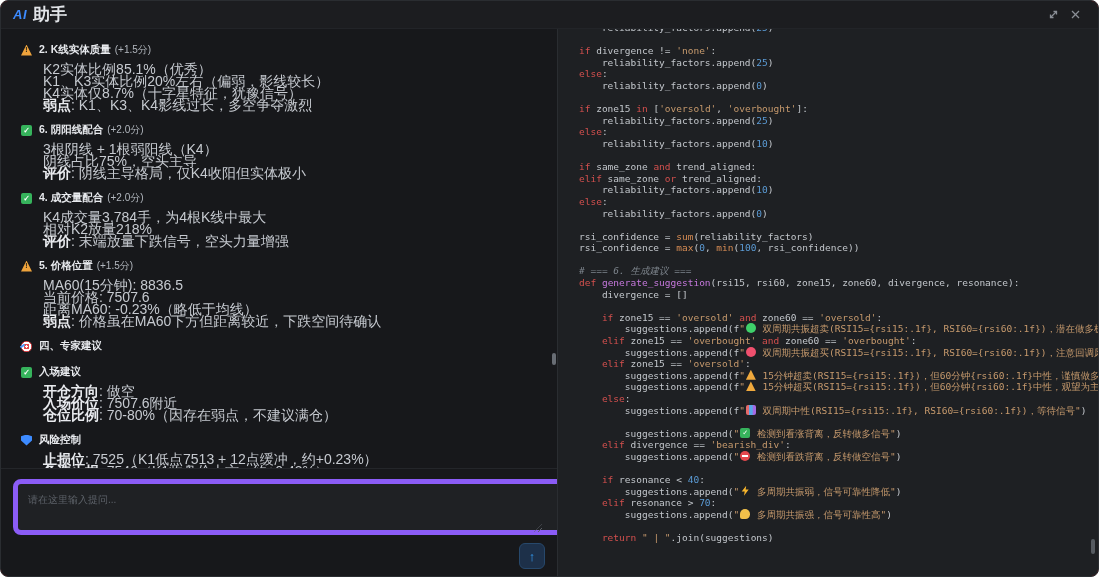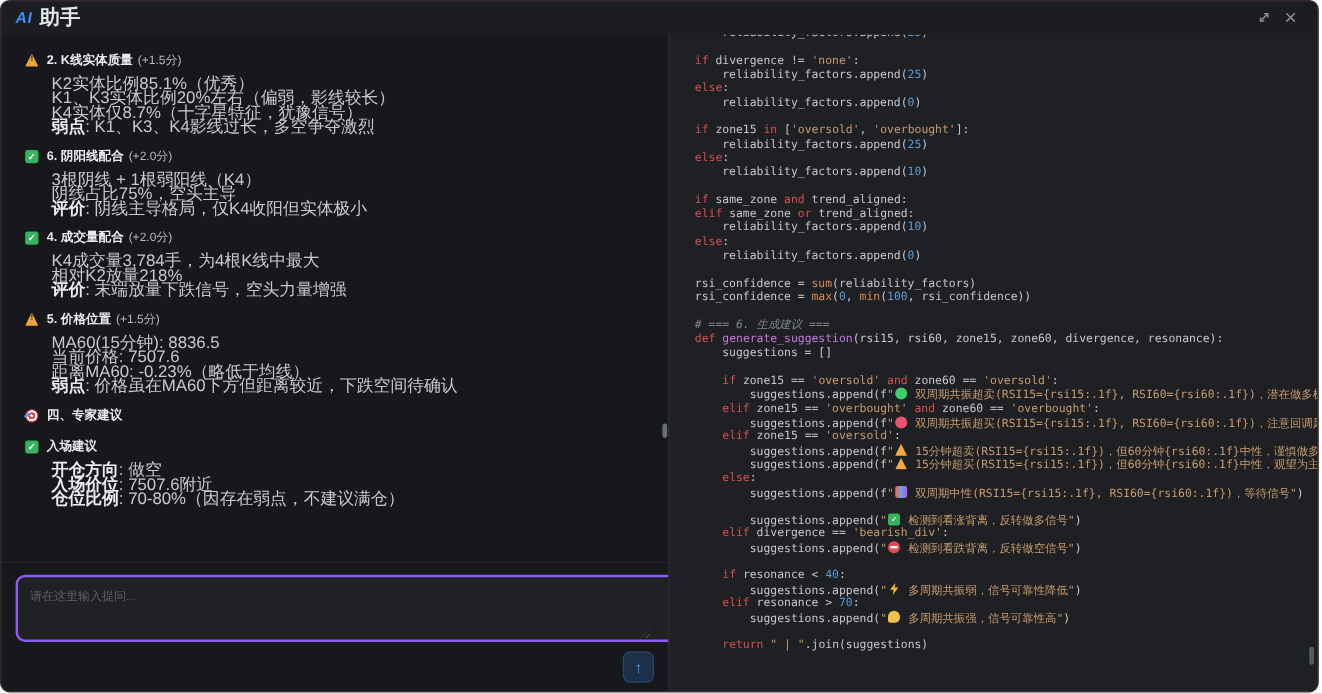--- a/index.html
+++ b/index.html
@@ -31,21 +31,21 @@
   .sic.warn { background:#efa33c; clip-path:polygon(50% 0,100% 100%,0 100%); }
   .sic.warn::after { content:"!"; position:absolute; left:0; right:0; top:1px; text-align:center; font-size:7px; font-weight:bold; color:#2a2416; }
   .sic.check { background:#36b35c; border-radius:2px; }
   .sic.check::after { content:"✓"; position:absolute; left:0; right:0; top:0; text-align:center; font-size:8px; line-height:11px; color:#fff; font-weight:bold; }
   .sic.target { border-radius:50%; background:radial-gradient(circle,#ffffff 0 15%,#e5484d 15% 38%,#ffffff 38% 58%,#e5484d 58% 100%); }
   .sic.target::after { content:""; position:absolute; left:-1px; top:4px; width:5px; height:2px; background:#4a9eff; transform:rotate(-35deg); }
   .sic.shield { background:#3d8bff; clip-path:polygon(50% 0,100% 16%,100% 55%,50% 100%,0 55%,0 16%); }
   
   .input-area { flex:0 0 108px; border-top:1px solid #24262a; padding:10px 12px 0 12px; }
   .input-box { position:relative; }
-  textarea { width:644px; height:56px; background:#1f2124; border:2px solid #8b5cf6; border-radius:8px;
+  textarea { width:644px; height:56px; background:#1f2124; border:5px solid #8b5cf6; border-radius:8px;
              color:#d5d8dc; font-size:10px; font-family:"Liberation Sans",sans-serif; padding:9px 10px; resize:none; outline:none; display:block; }
   textarea::placeholder { color:#5c6168; }
   .resize-grip { position:absolute; right:3px; bottom:3px; width:8px; height:8px;
     background:repeating-linear-gradient(135deg,transparent 0 2px,#5c6168 2px 3px); clip-path:polygon(100% 0,100% 100%,0 100%); }
   .send-row { display:flex; justify-content:flex-end; width:532px; margin-top:8px; }
   .send-btn { width:26px; height:26px; border-radius:6px; background:#1d3049; border:1px solid #27486b;
               color:#36a3ff; font-size:13px; font-weight:bold; display:flex; align-items:center; justify-content:center; cursor:pointer; }
   
   .thumb { position:absolute; background:#686d74; border-radius:2px; }
   .thumb.left-thumb { width:4px; height:12px; right:1px; top:324px; }
@@ -145,20 +145,28 @@
           </div>
           <div class="section">
             <div class="sec-head">
               <span class="sic check"></span>
               <span class="sec-title">入场建议</span>
             </div>
             <div class="body-line"><b>开仓方向</b>: 做空</div>
             <div class="body-line"><b>入场价位</b>: 7507.6附近</div>
             <div class="body-line"><b>仓位比例</b>: 70-80%（因存在弱点，不建议满仓）</div>
           </div>
+          <div class="section">
+            <div class="sec-head">
+              <span class="sic shield"></span>
+              <span class="sec-title">风险控制</span>
+            </div>
+            <div class="body-line"><b>止损位</b>: 7525（K1低点7513 + 12点缓冲，约+0.23%）</div>
+            <div class="body-line"><b>备选止损</b>: 7540（K1收盘价上方，约+0.43%）</div>
+          </div>
         </div>
       <div class="thumb left-thumb"></div>
       <div class="input-area">
         <div class="input-box">
           <textarea placeholder="请在这里输入提问..." style=""></textarea>
           <span class="resize-grip"></span>
         </div>
         <div class="send-row">
           <div class="send-btn">
             <span>↑</span>
@@ -185,21 +193,21 @@
           <div class="cl"><span class="tk-kw">elif</span><span class="tk-pl"> same_zone </span><span class="tk-kw">or</span><span class="tk-pl"> trend_aligned:</span></div>
           <div class="cl"><span class="tk-pl">    reliability_factors.append(</span><span class="tk-num">10</span><span class="tk-pl">)</span></div>
           <div class="cl"><span class="tk-kw">else</span><span class="tk-pl">:</span></div>
           <div class="cl"><span class="tk-pl">    reliability_factors.append(</span><span class="tk-num">0</span><span class="tk-pl">)</span></div>
           <div class="cl">&nbsp;</div>
           <div class="cl"><span class="tk-pl">rsi_confidence = </span><span class="tk-bi">sum</span><span class="tk-pl">(reliability_factors)</span></div>
           <div class="cl"><span class="tk-pl">rsi_confidence = </span><span class="tk-bi">max</span><span class="tk-pl">(</span><span class="tk-num">0</span><span class="tk-pl">, </span><span class="tk-bi">min</span><span class="tk-pl">(</span><span class="tk-num">100</span><span class="tk-pl">, rsi_confidence))</span></div>
           <div class="cl">&nbsp;</div>
           <div class="cl"><span class="tk-cm"># === 6. 生成建议 ===</span></div>
           <div class="cl"><span class="tk-kw">def</span><span class="tk-pl"> </span><span class="tk-fn">generate_suggestion</span><span class="tk-pl">(rsi15, rsi60, zone15, zone60, divergence, resonance):</span></div>
-          <div class="cl"><span class="tk-pl">    suggestions = []</span></div>
+          <div class="cl"><span class="tk-pl">    divergence = []</span></div>
           <div class="cl">&nbsp;</div>
           <div class="cl"><span class="tk-pl">    </span><span class="tk-kw">if</span><span class="tk-pl"> zone15 == </span><span class="tk-str">'oversold'</span><span class="tk-pl"> </span><span class="tk-kw">and</span><span class="tk-pl"> zone60 == </span><span class="tk-str">'oversold'</span><span class="tk-pl">:</span></div>
           <div class="cl"><span class="tk-pl">        suggestions.append(f</span><span class="tk-str">"</span><span class="cic ic-dot-green"></span><span class="tk-str"> 双周期共振超卖(RSI15={rsi15:.1f}, RSI60={rsi60:.1f})，潜在做多机会"</span></div>
           <div class="cl"><span class="tk-pl">    </span><span class="tk-kw">elif</span><span class="tk-pl"> zone15 == </span><span class="tk-str">'overbought'</span><span class="tk-pl"> </span><span class="tk-kw">and</span><span class="tk-pl"> zone60 == </span><span class="tk-str">'overbought'</span><span class="tk-pl">:</span></div>
           <div class="cl"><span class="tk-pl">        suggestions.append(f</span><span class="tk-str">"</span><span class="cic ic-dot-red"></span><span class="tk-str"> 双周期共振超买(RSI15={rsi15:.1f}, RSI60={rsi60:.1f})，注意回调风险"</span></div>
           <div class="cl"><span class="tk-pl">    </span><span class="tk-kw">elif</span><span class="tk-pl"> zone15 == </span><span class="tk-str">'oversold'</span><span class="tk-pl">:</span></div>
           <div class="cl"><span class="tk-pl">        suggestions.append(f</span><span class="tk-str">"</span><span class="cic ic-tri-warn"></span><span class="tk-str"> 15分钟超卖(RSI15={rsi15:.1f})，但60分钟{rsi60:.1f}中性，谨慎做多"</span></div>
           <div class="cl"><span class="tk-pl">        suggestions.append(f</span><span class="tk-str">"</span><span class="cic ic-tri-warn"></span><span class="tk-str"> 15分钟超买(RSI15={rsi15:.1f})，但60分钟{rsi60:.1f}中性，观望为主"</span></div>
           <div class="cl"><span class="tk-pl">    </span><span class="tk-kw">else</span><span class="tk-pl">:</span></div>
           <div class="cl"><span class="tk-pl">        suggestions.append(f</span><span class="tk-str">"</span><span class="cic ic-chart"></span><span class="tk-str"> 双周期中性(RSI15={rsi15:.1f}, RSI60={rsi60:.1f})，等待信号"</span><span class="tk-pl">)</span></div>

